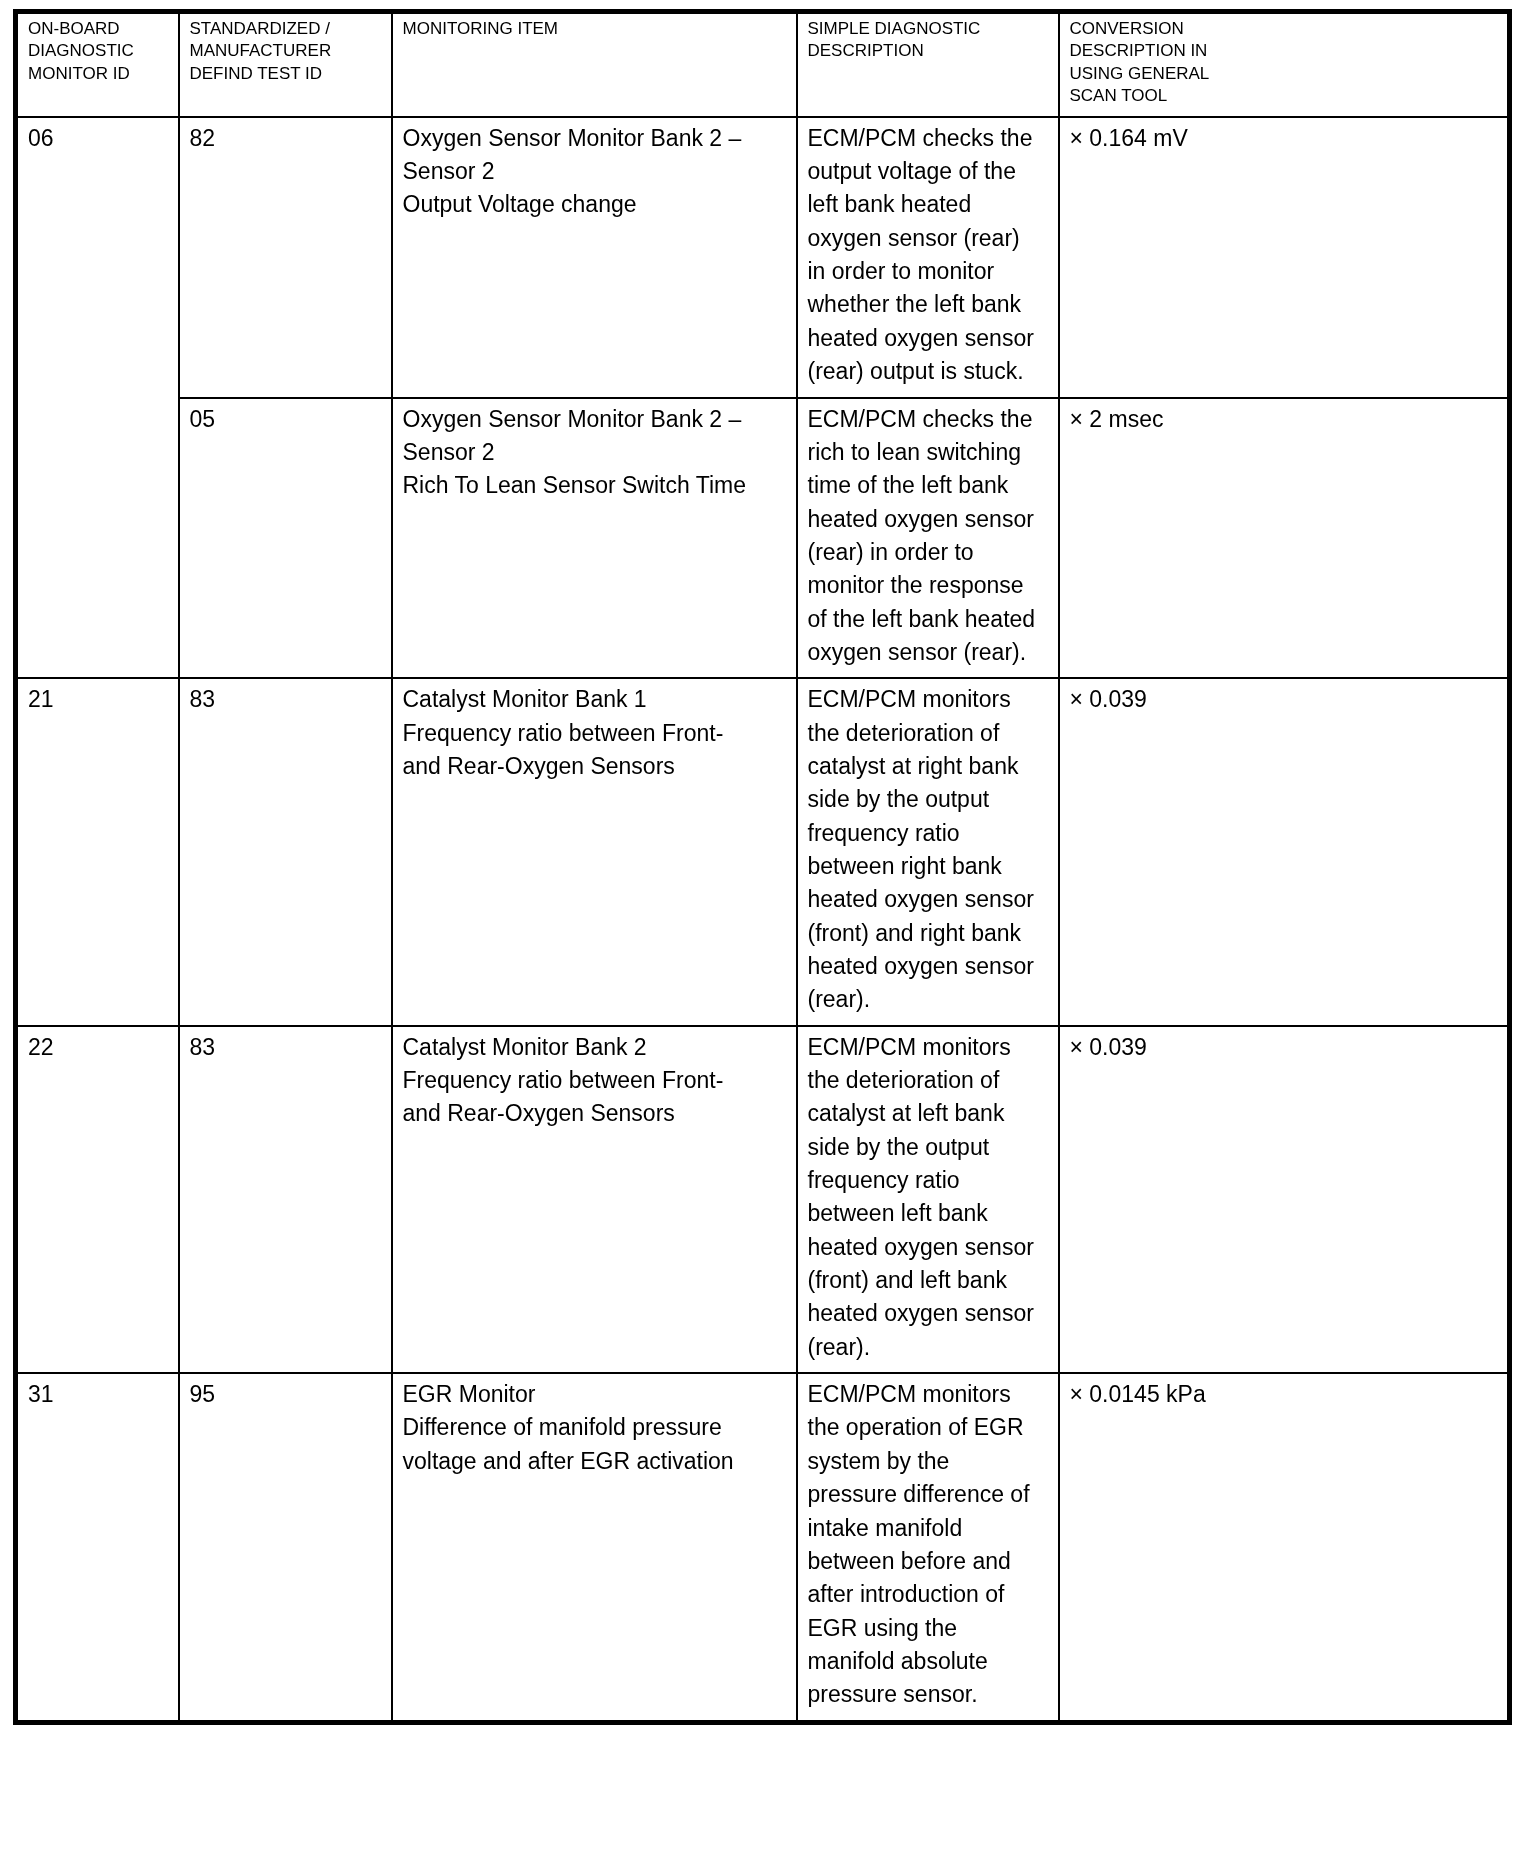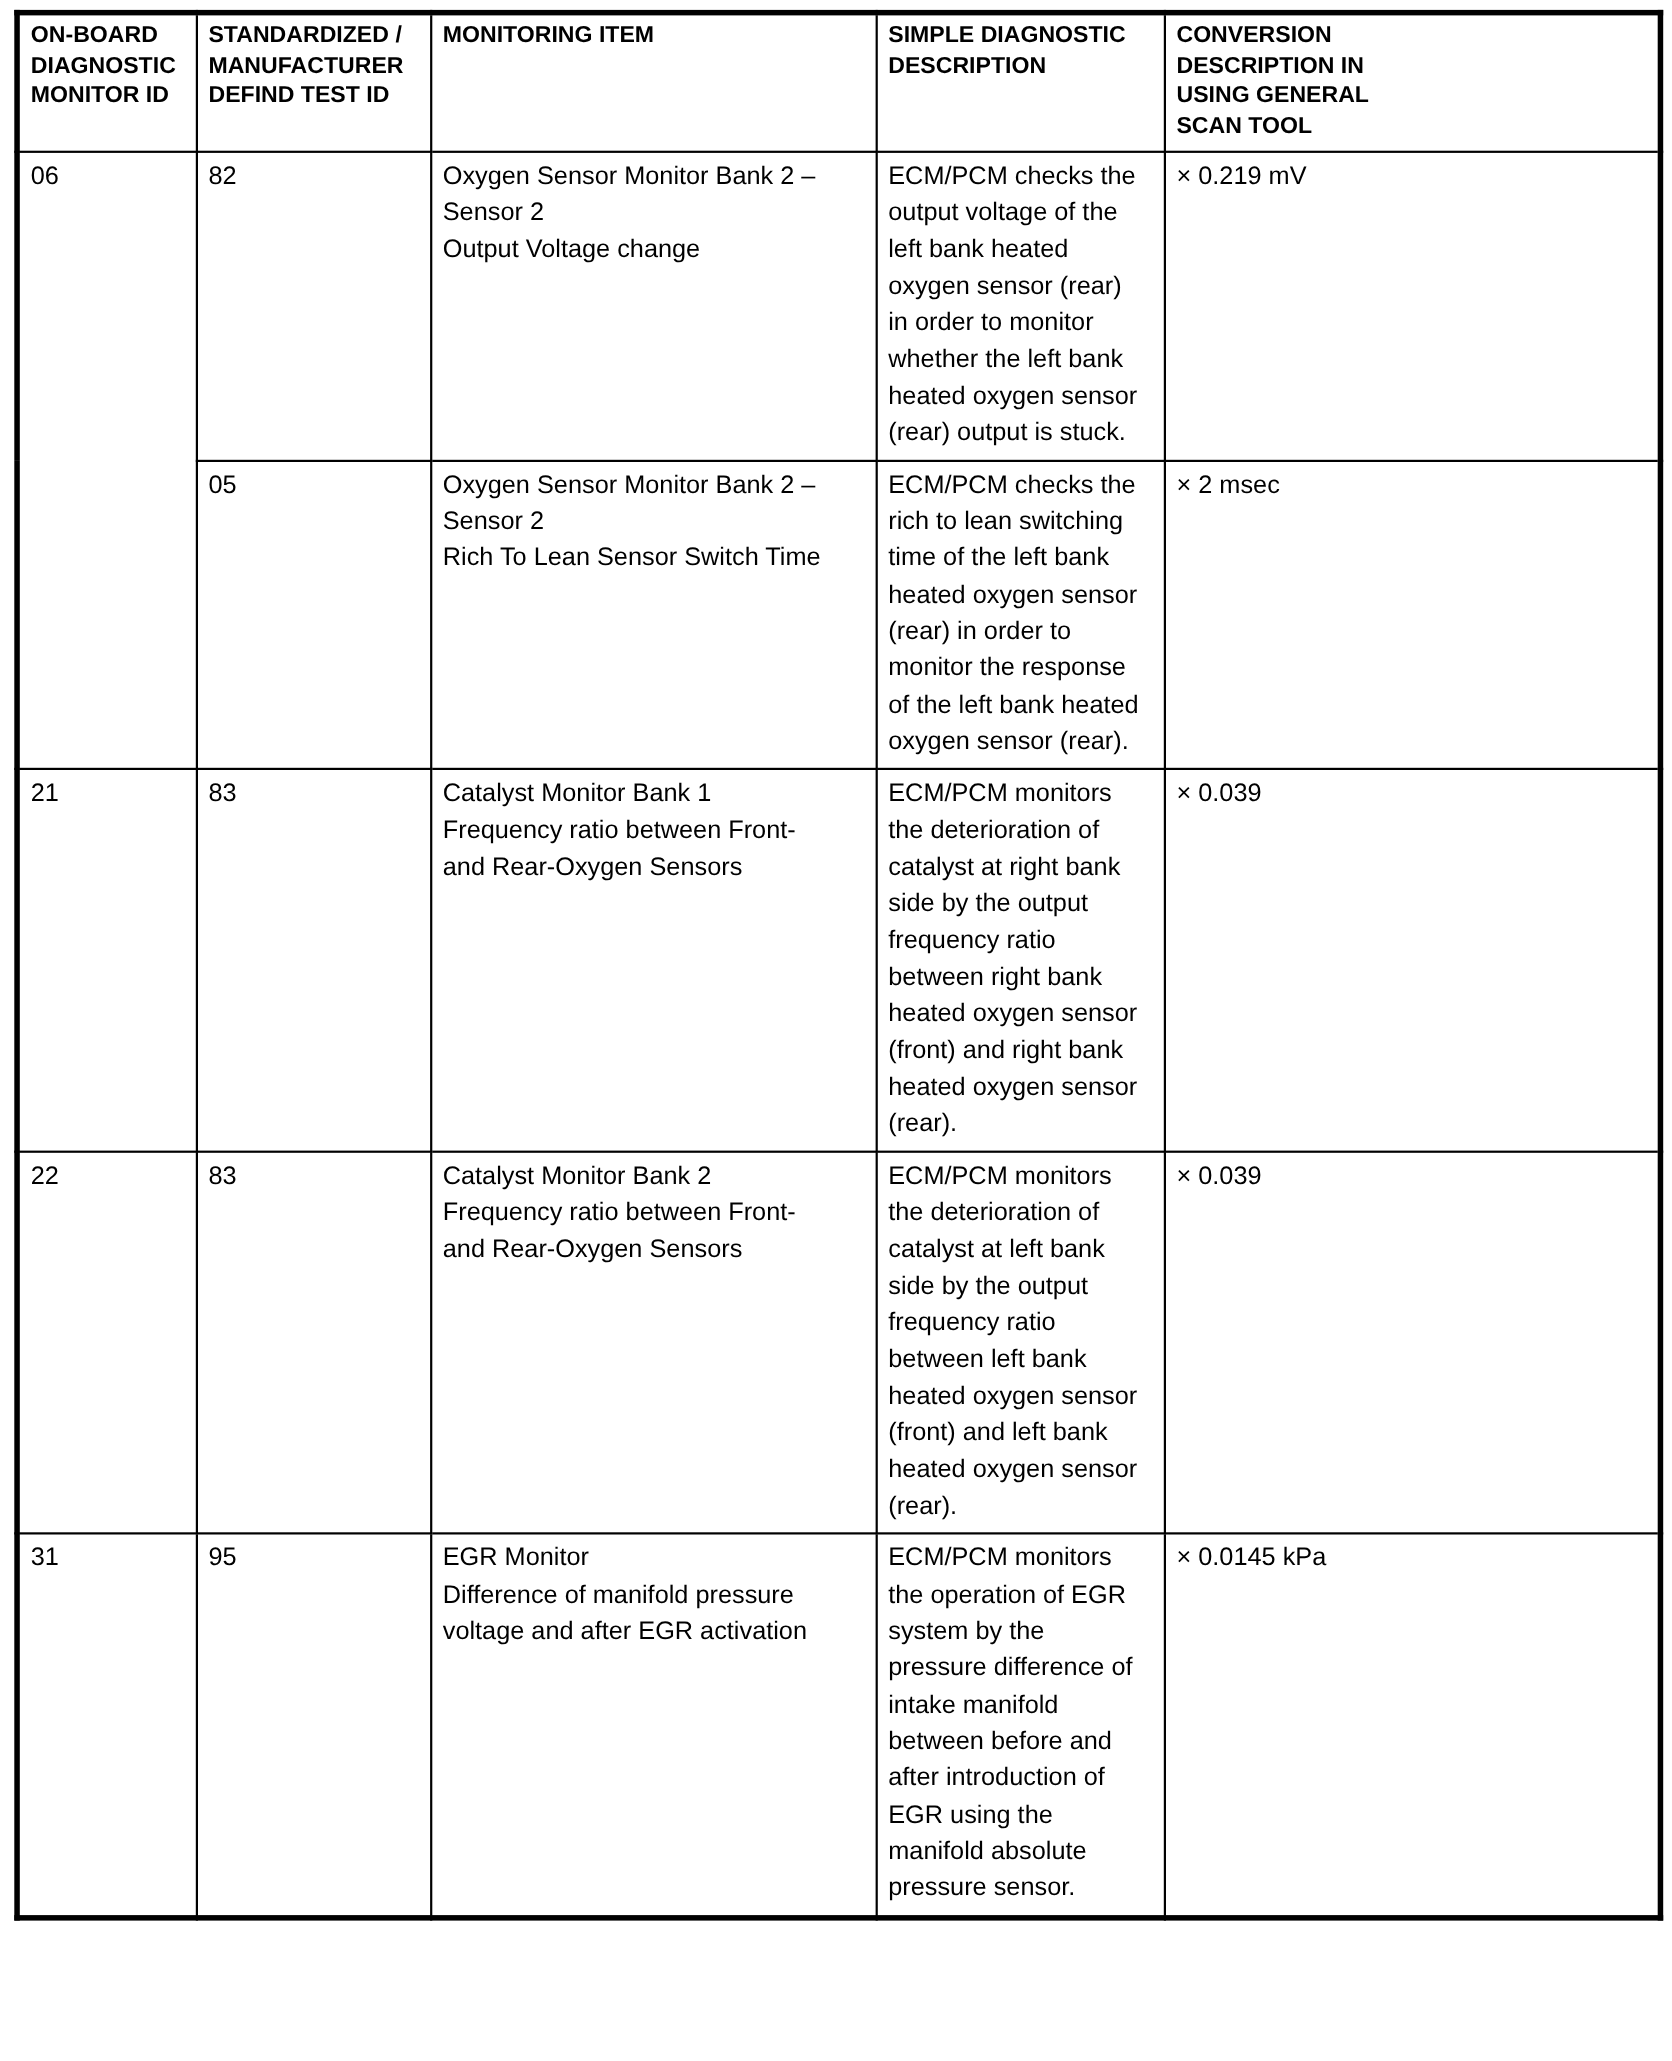--- a/index.html
+++ b/index.html
@@ -26,23 +26,23 @@
   table.obd-table td {
     border: 2px solid #000000;
     vertical-align: top;
     text-align: left;
     padding: 4px 8px 8px 10px;
     white-space: pre-line;
     overflow-wrap: break-word;
     color: #000000;
   }
   table.obd-table th {
-    font-size: 21px;
+    font-size: 17px;
     line-height: 1.32;
-    font-weight: bold;
+    font-weight: normal;
   }
   table.obd-table td {
     font-size: 23px;
     line-height: 1.45;
     font-weight: normal;
     margin-top: 15px;
   }
   td.coeff-cell {
     white-space: pre-line;
   }
@@ -84,21 +84,21 @@
 Sensor 2
 Output Voltage change</td>
         <td>ECM/PCM checks the
 output voltage of the
 left bank heated
 oxygen sensor (rear)
 in order to monitor
 whether the left bank
 heated oxygen sensor
 (rear) output is stuck.</td>
-        <td class="coeff-cell">× 0.219 mV</td>
+        <td class="coeff-cell">× 0.164 mV</td>
       </tr>
       <tr>
         <td>05</td>
         <td>Oxygen Sensor Monitor Bank 2 –
 Sensor 2
 Rich To Lean Sensor Switch Time</td>
         <td>ECM/PCM checks the
 rich to lean switching
 time of the left bank
 heated oxygen sensor

